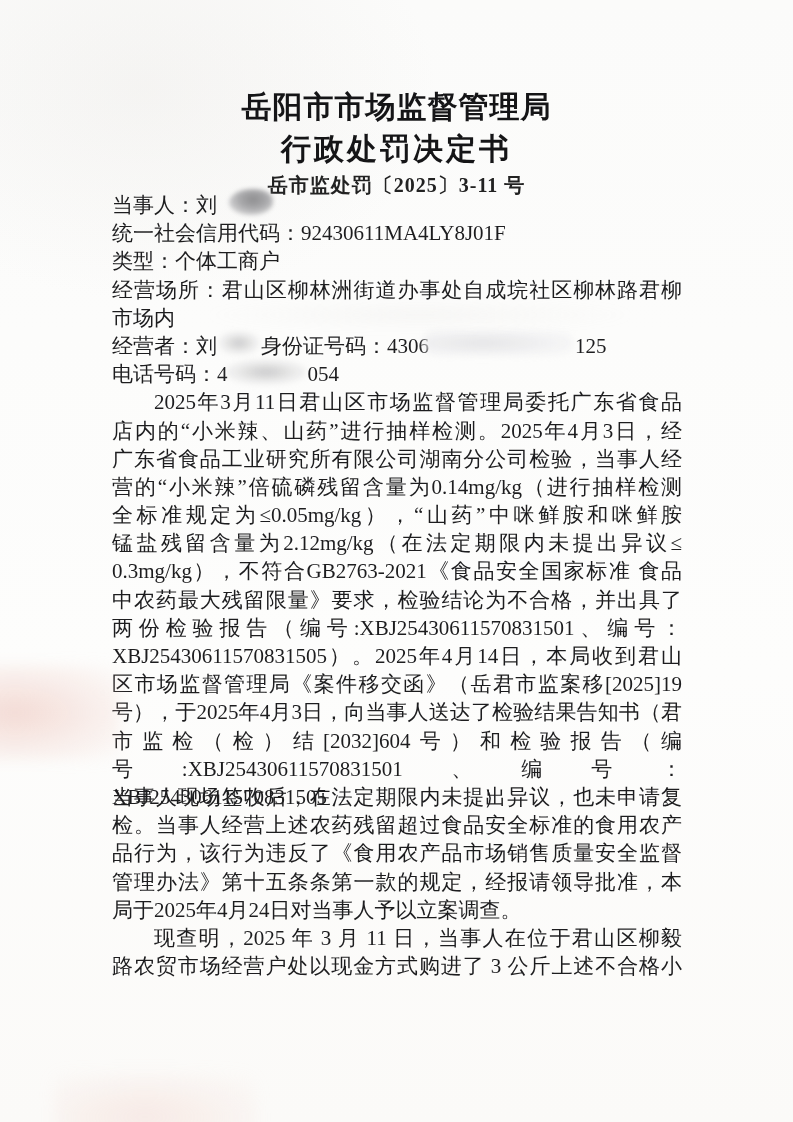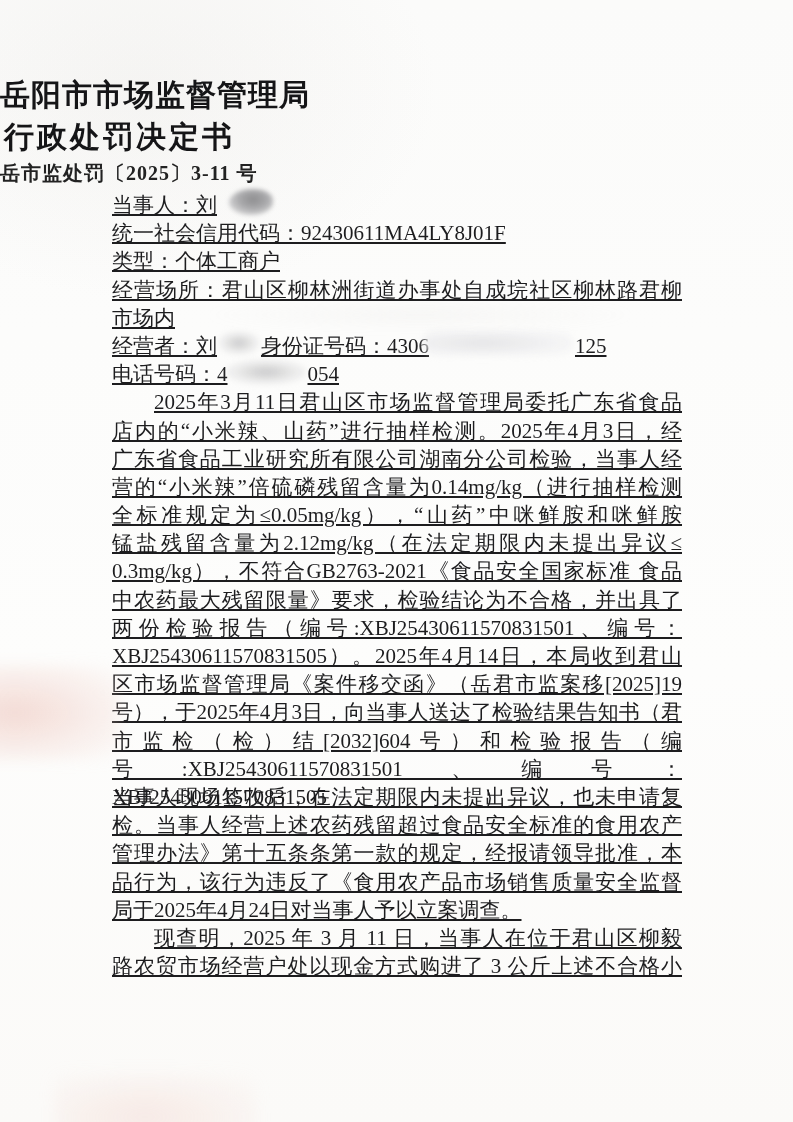--- a/index.html
+++ b/index.html
@@ -7,25 +7,25 @@
     position:relative;
     width:793px;height:1122px;
     margin:0 auto;
     background:
       radial-gradient(ellipse 420px 300px at 18% 8%, rgba(225,222,218,0.25), rgba(255,255,255,0) 70%),
       linear-gradient(180deg,#fbfbfa 0%, #fdfdfc 60%, #fbfaf8 100%);
     overflow:hidden;
     font-family:"Liberation Serif","DejaVu Serif",serif;
     color:#1d1d1f;
   }
-  .title-block{position:absolute;top:76px;left:0;width:100%;text-align:left;}
+  .title-block{position:absolute;top:88px;left:0;width:100%;text-align:center;}
   .title-1{font-size:30px;font-weight:700;letter-spacing:1px;margin:0;line-height:38px;color:#151517;}
   .title-2{font-size:30px;font-weight:700;letter-spacing:3px;margin:4px;line-height:38px;color:#151517;}
   .doc-number{font-size:20px;letter-spacing:1px;margin-top:3px;line-height:26px;color:#222;font-weight:bold;}
-  .body-block{position:absolute;top:191px;left:112px;width:570px;text-decoration:underline;}
+  .body-block{position:absolute;top:191px;left:112px;width:570px;}
   .line{
     position:relative;
     height:28.2px;line-height:28.2px;
     font-size:21px;
     letter-spacing:0px;
     color:#1d1d1f;
   }
   .j{text-align:justify;text-align-last:justify;}
   .indent{padding-left:42px;}
   .flexline{display:flex;align-items:baseline;}
@@ -120,22 +120,22 @@
     <div class="line j">0.3mg/kg），不符合GB2763-2021《食品安全国家标准 食品</div>
     <div class="line j">中农药最大残留限量》要求，检验结论为不合格，并出具了</div>
     <div class="line j">两份检验报告（编号:XBJ25430611570831501、编号：</div>
     <div class="line j">XBJ25430611570831505）。2025年4月14日，本局收到君山</div>
     <div class="line j">区市场监督管理局《案件移交函》（岳君市监案移[2025]19</div>
     <div class="line j">号），于2025年4月3日，向当事人送达了检验结果告知书（君</div>
     <div class="line j">市监检（检）结[2032]604号）和检验报告（编</div>
     <div class="line j">号:XBJ25430611570831501、编号：XBJ25430611570831505）。</div>
     <div class="line j">当事人现场签收后，在法定期限内未提出异议，也未申请复</div>
     <div class="line j">检。当事人经营上述农药残留超过食品安全标准的食用农产</div>
+    <div class="line j">品行为，该行为违反了《食用农产品市场销售质量安全监督</div>
     <div class="line j">管理办法》第十五条条第一款的规定，经报请领导批准，本</div>
-    <div class="line j">品行为，该行为违反了《食用农产品市场销售质量安全监督</div>
     <div class="line">局于2025年4月24日对当事人予以立案调查。</div>
 
     <div class="line j indent">现查明，2025 年 3 月 11 日，当事人在位于君山区柳毅</div>
     <div class="line j">路农贸市场经营户处以现金方式购进了 3 公斤上述不合格小</div>
 
   </div>
 
   <div class="smudge smudge-gray-top"></div>
   <div class="smudge smudge-pink-left"></div>
   <div class="smudge smudge-pink-bottom"></div>

